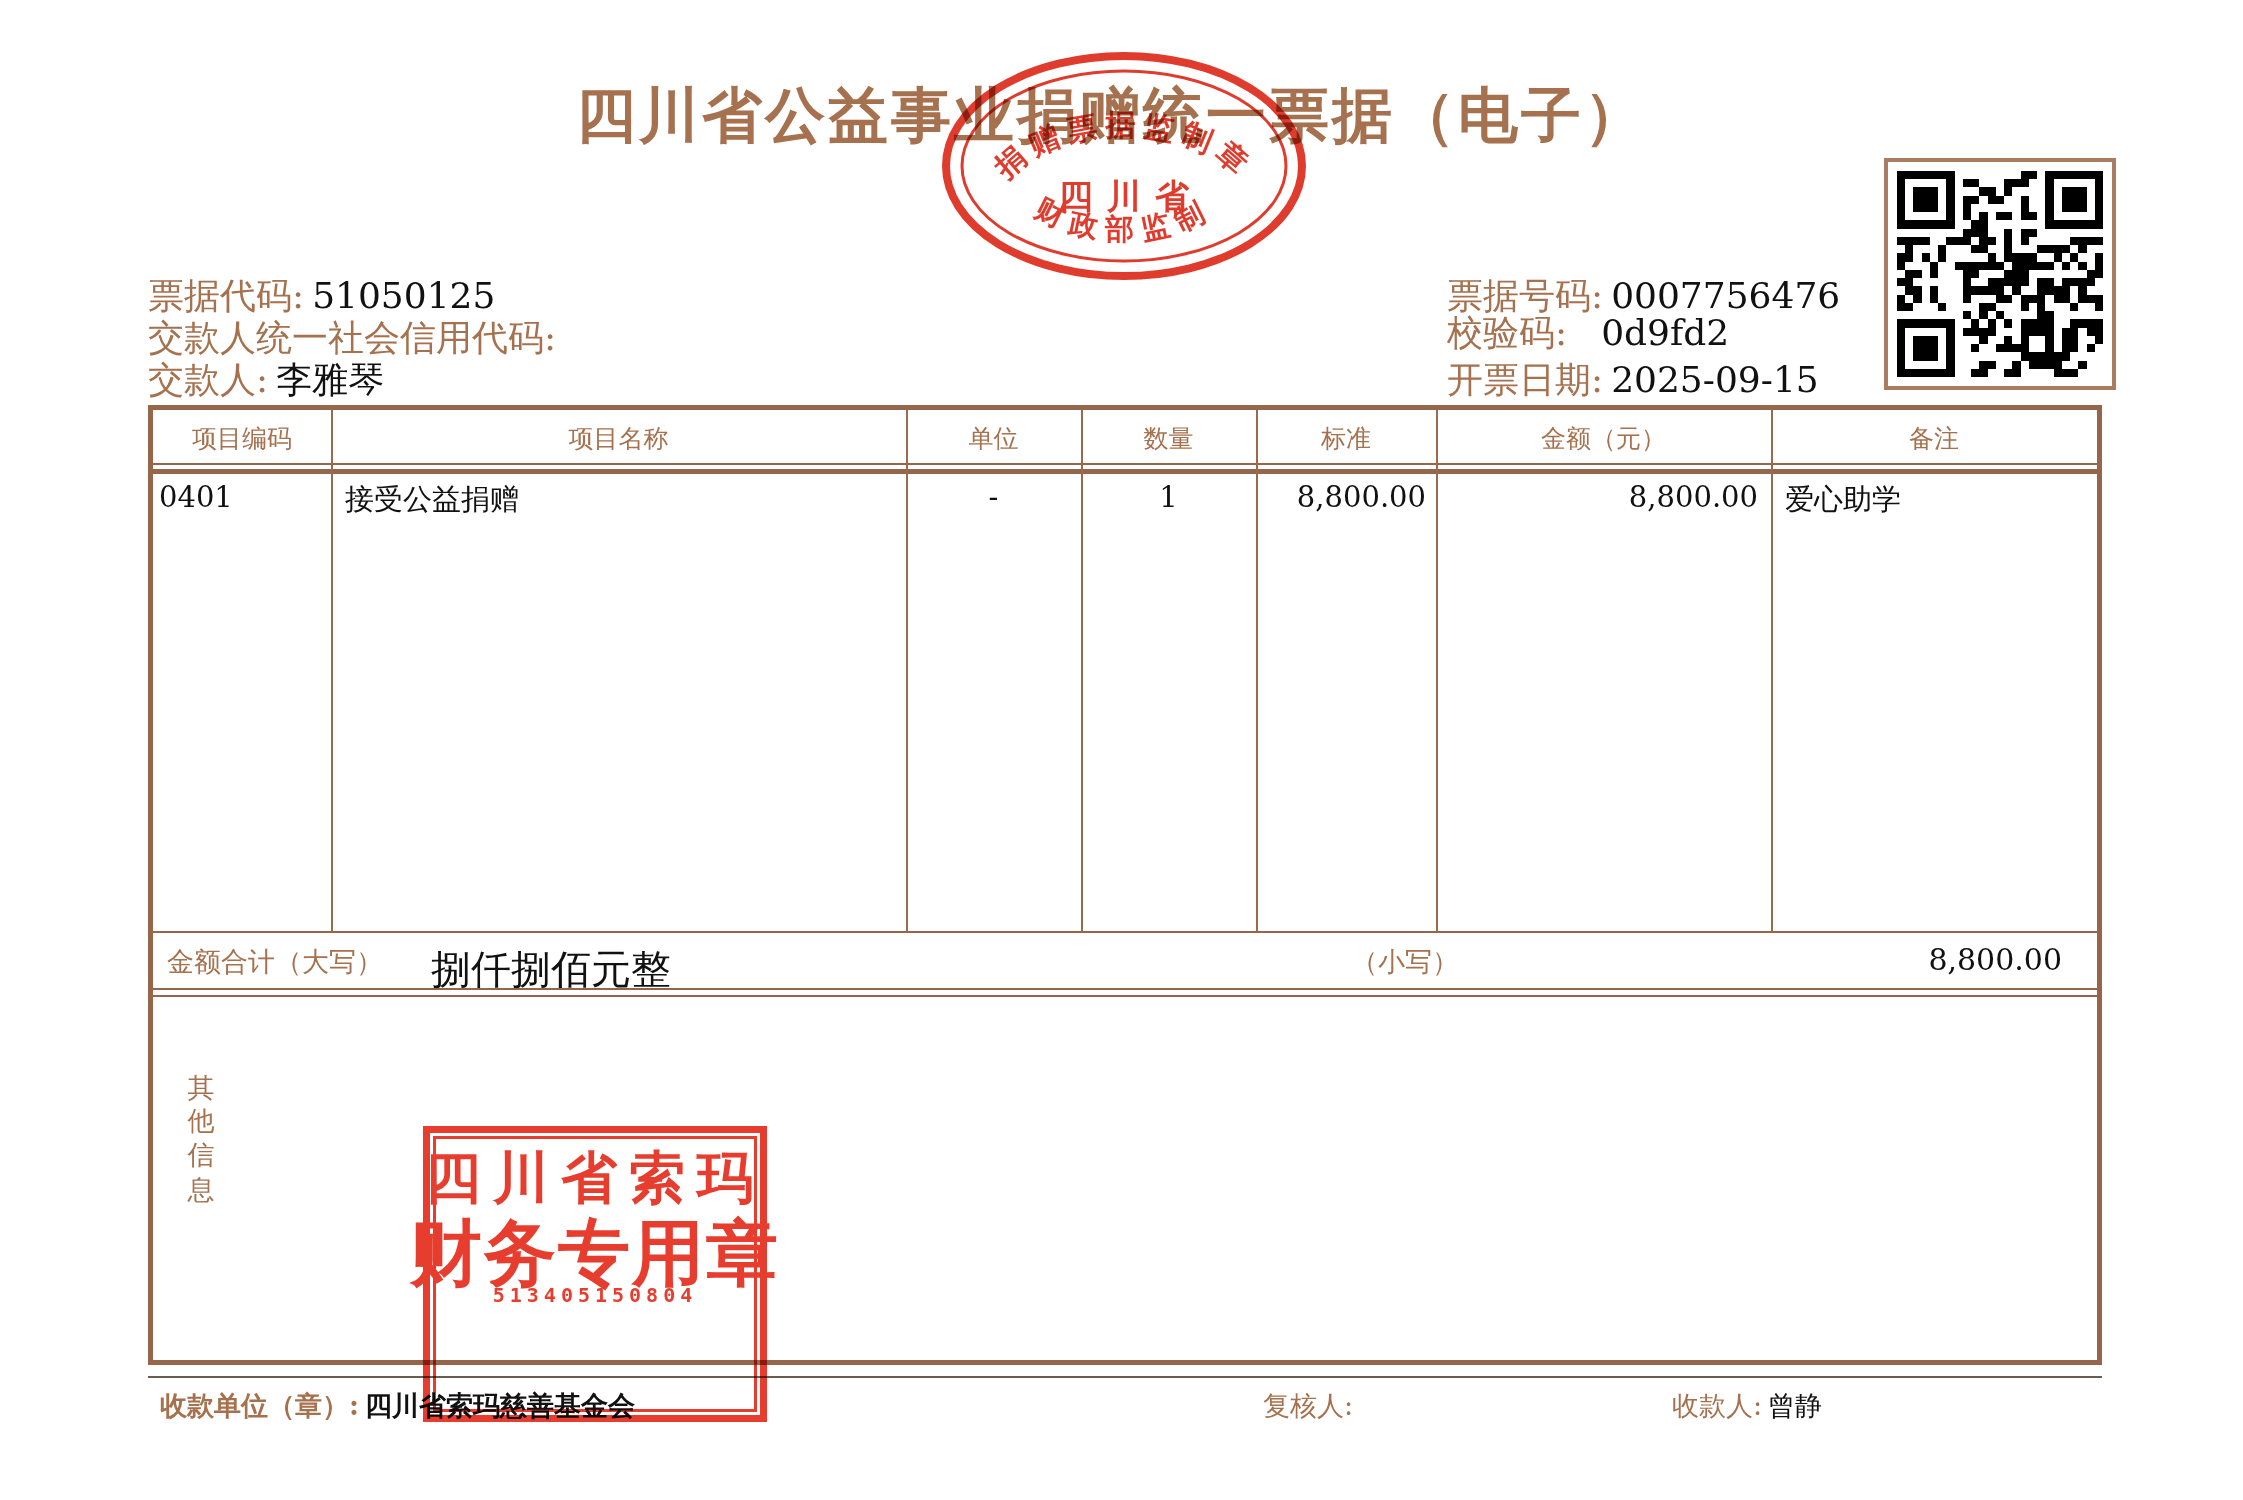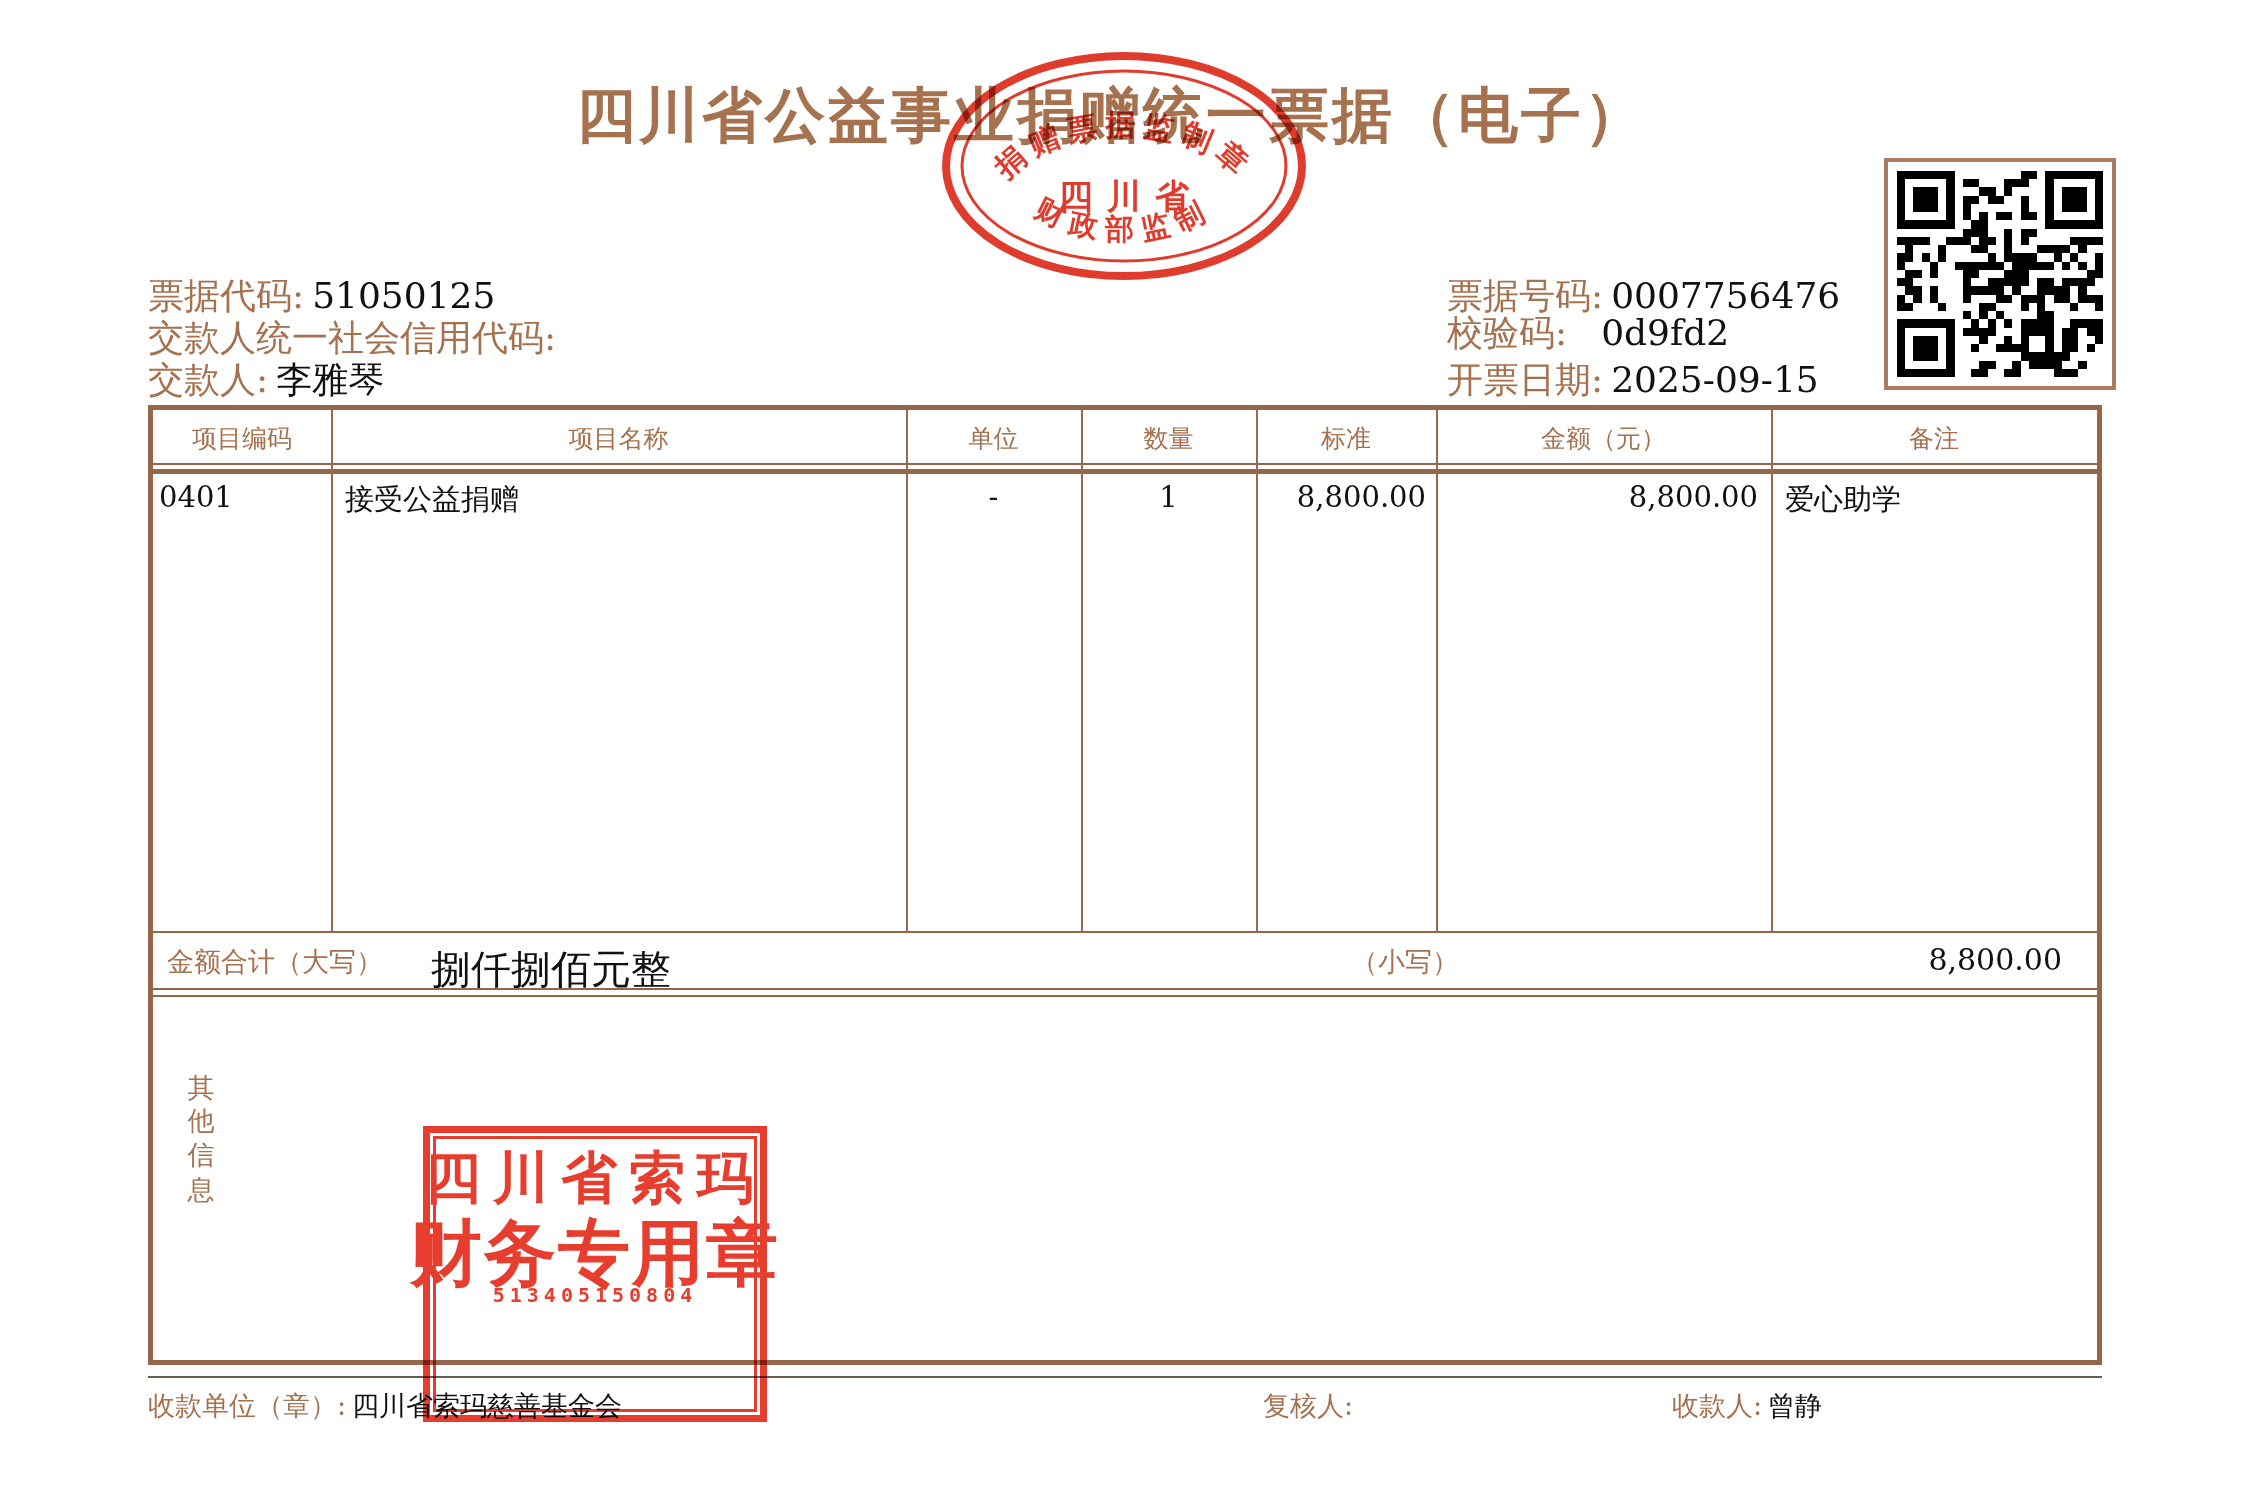--- a/index.html
+++ b/index.html
@@ -765,21 +765,21 @@
   <div class="under-frame-line"></div>
 
   <div class="sq-stamp">
     <div class="sq-inner">
       <div class="sq-line">四川省索玛</div>
       <div class="sq-line3">财务专用章</div>
       <div class="sq-code">513405150804</div>
     </div>
   </div>
 
-  <div class="footer-item" style="left:148px;">
+  <div class="footer-item" style="left:160px;font-weight:bold;">
     <span class="lab">收款单位（章）:</span><span class="val">四川省索玛慈善基金会</span>
   </div>
   <div class="footer-item" style="left:1263px;">
     <span class="lab">复核人:</span><span class="val"></span>
   </div>
   <div class="footer-item" style="left:1672px;">
     <span class="lab">收款人:</span><span class="val">曾静</span>
   </div>
 
 </div>

